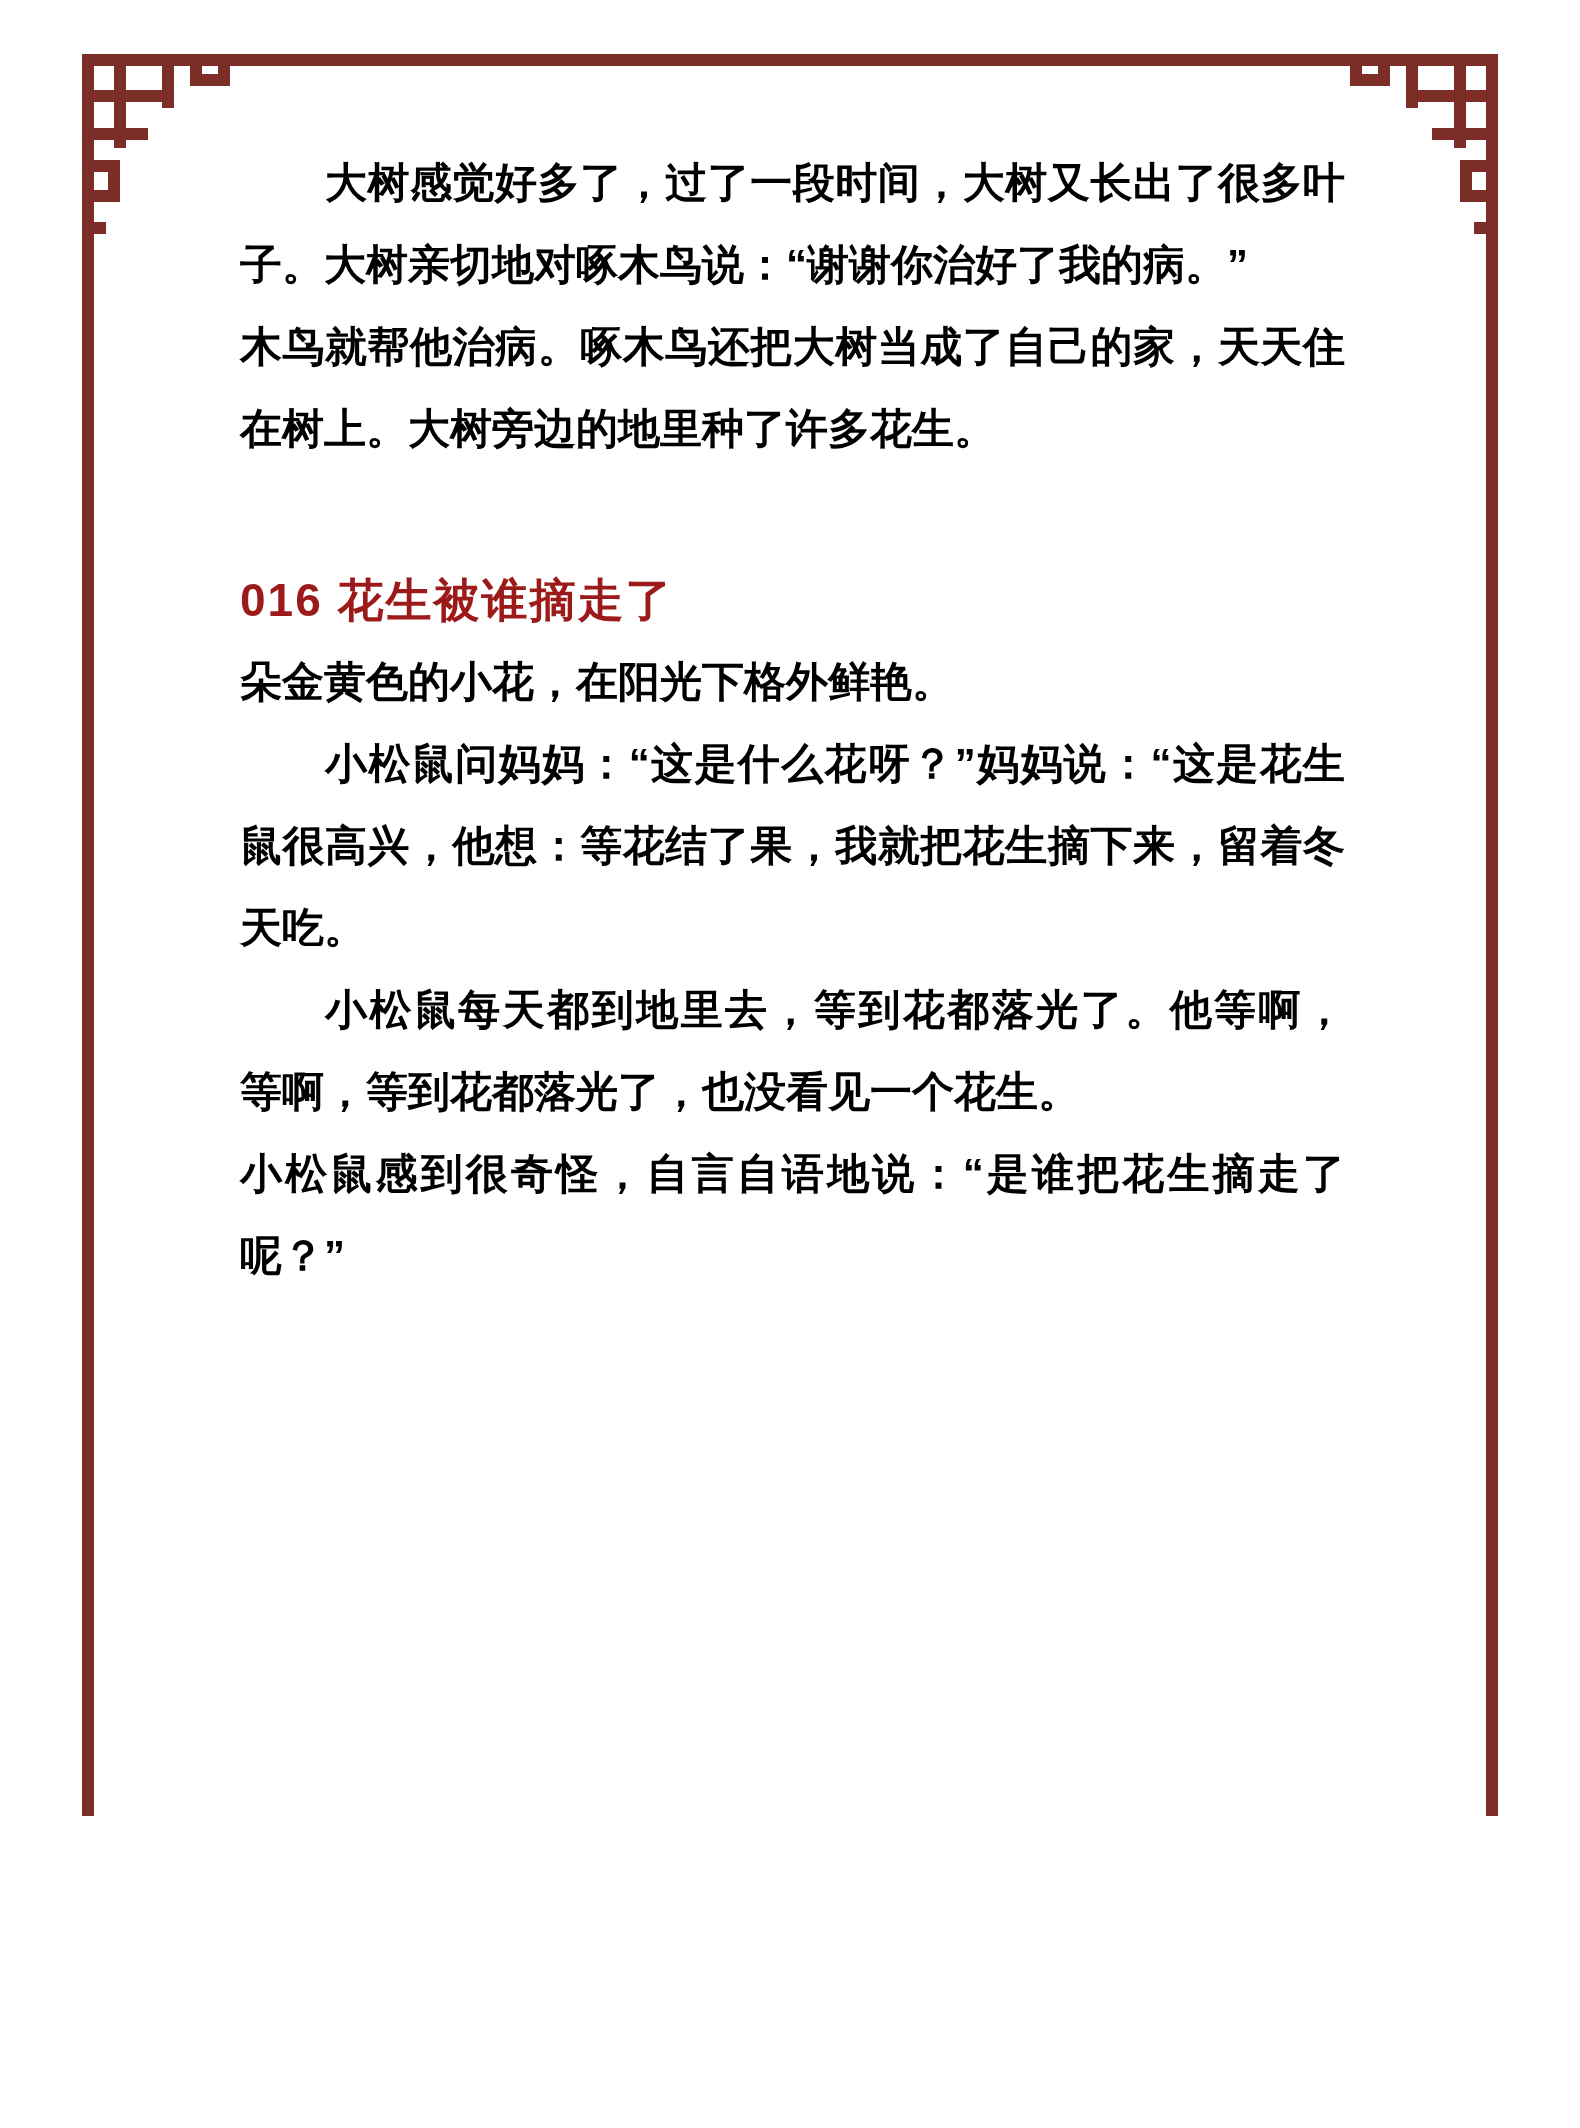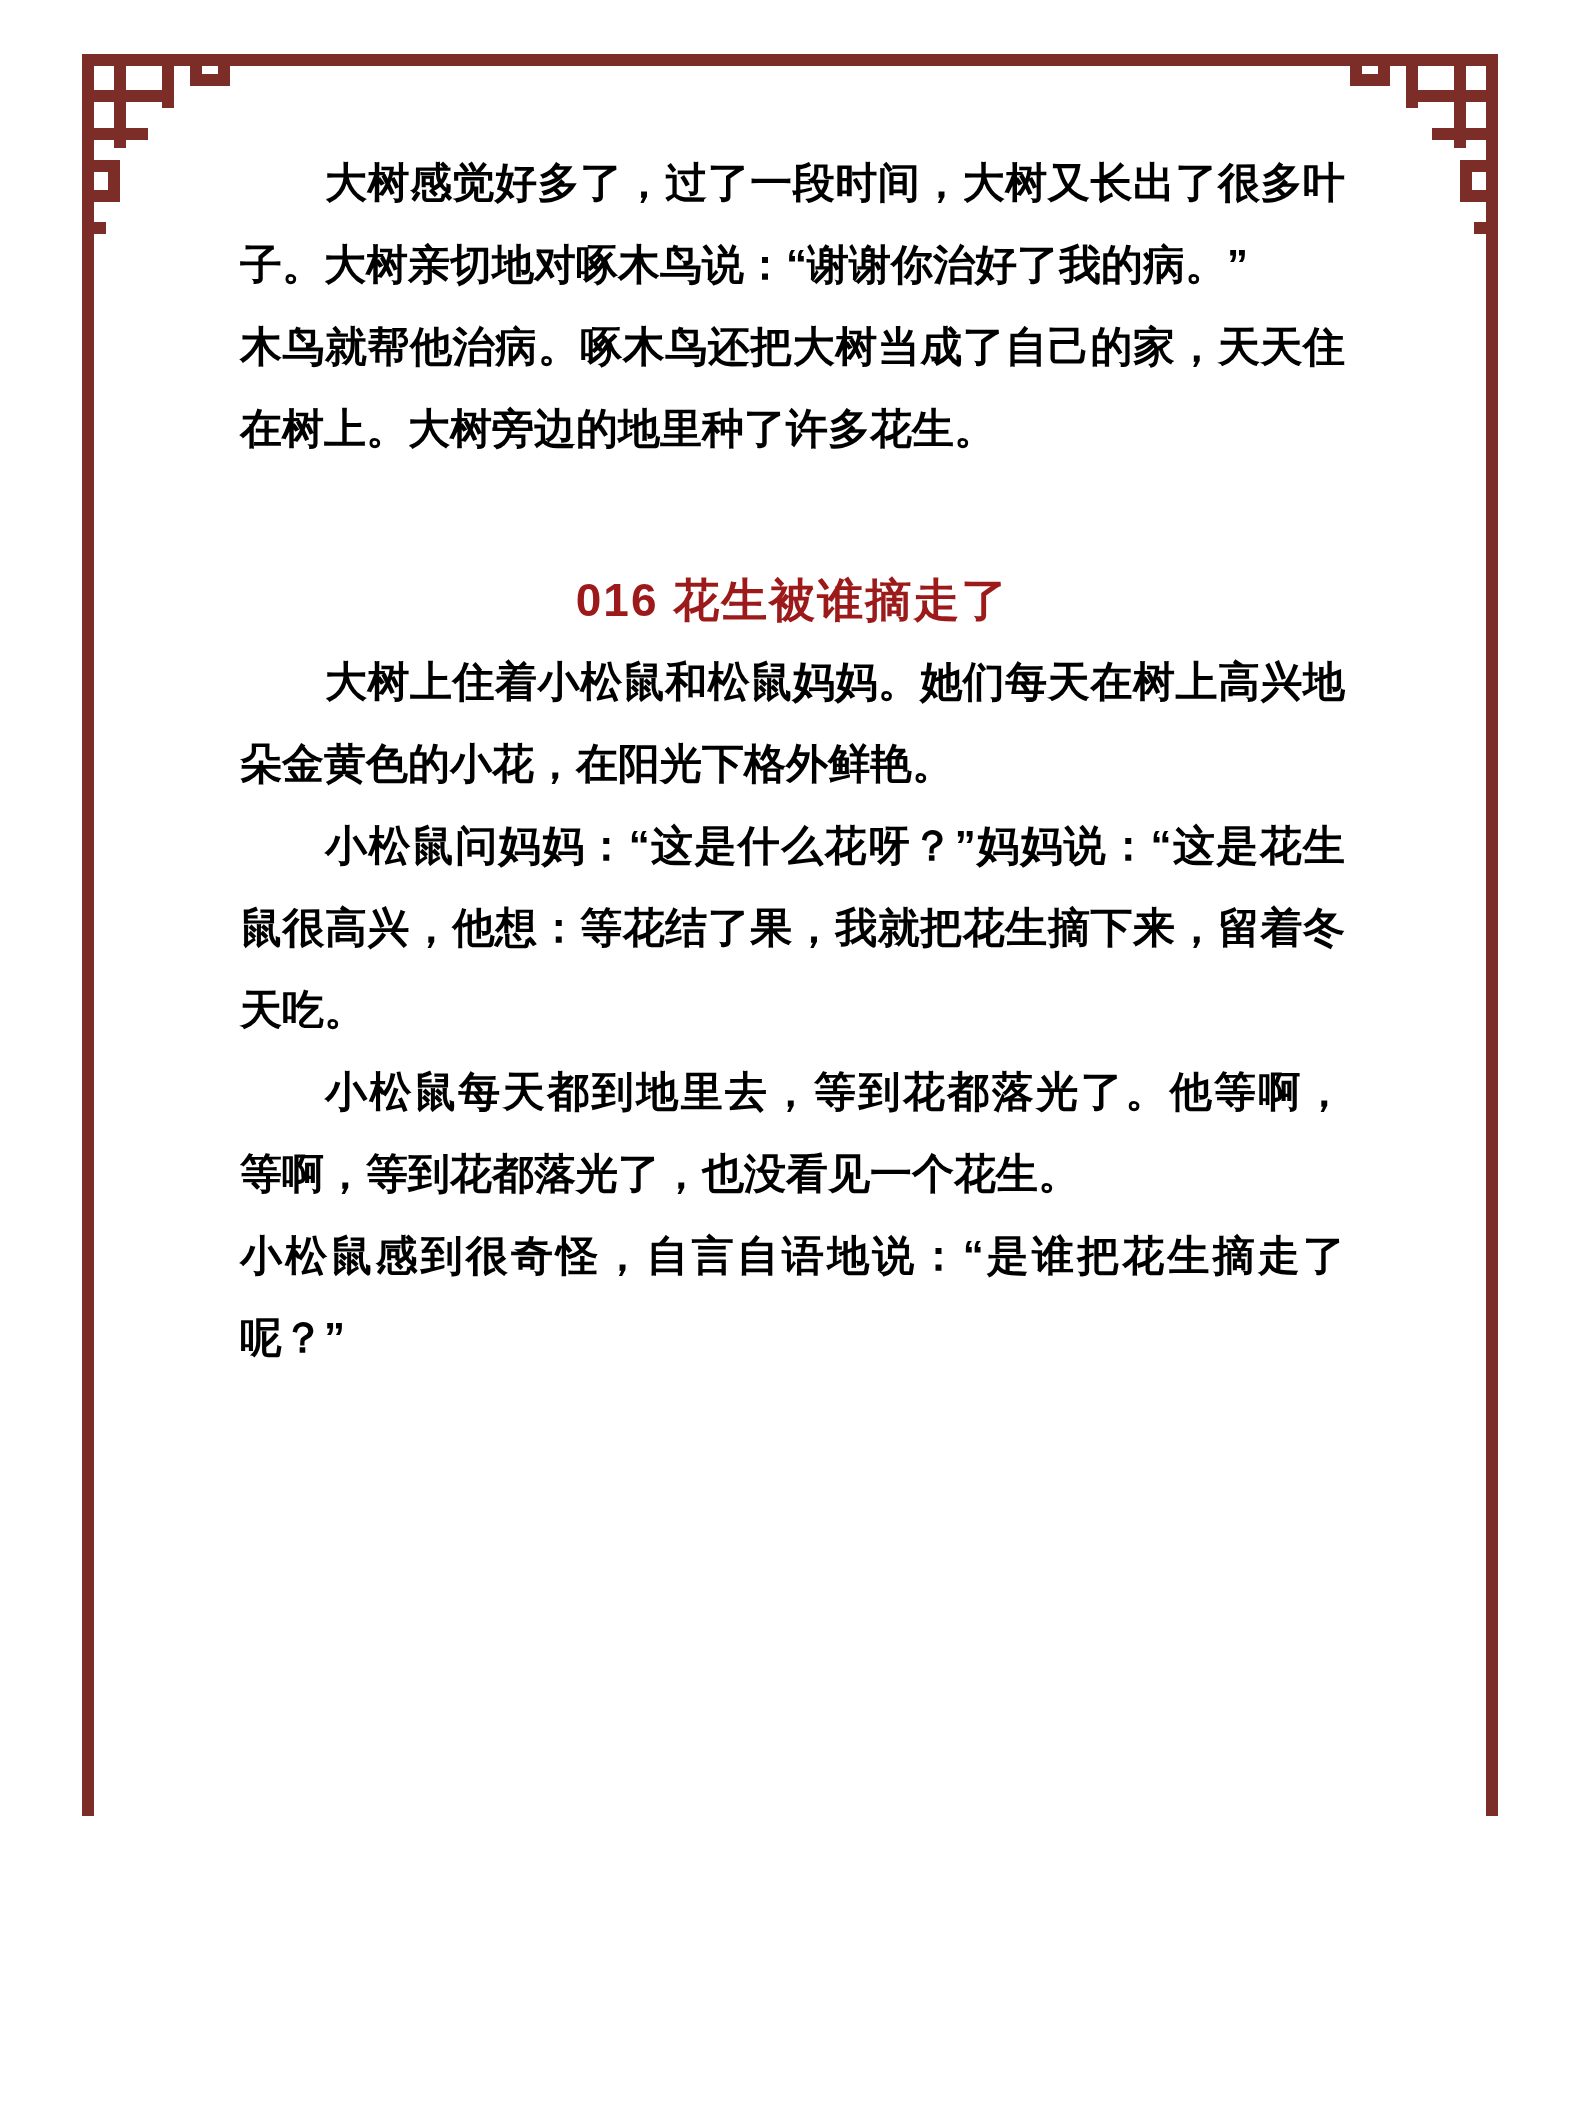--- a/index.html
+++ b/index.html
@@ -41,21 +41,21 @@
   .line.fill { text-align-last: justify; white-space: normal; }
   .line.end  { text-align-last: left;   white-space: normal; }
   .line.indent { text-indent: 85px; }
   .chapter-title {
     height: 82px;
     line-height: 82px;
     margin-top: 89px;
     font-size: 46px;
     font-weight: 700;
     color: #9C1A1A;
-    text-align: center;
+    text-align: left;
     letter-spacing: 2px;
   }
 </style>
 </head>
 <body>
 
 <div class="page">
 
   <svg class="frame-svg" viewBox="0 0 1580 2128" shape-rendering="crispEdges">
     <defs>
@@ -78,21 +78,20 @@
   </svg>
 
   <div class="text-block">
     <div class="line indent fill">大树感觉好多了，过了一段时间，大树又长出了很多叶</div>
     <div class="line end">子。大树亲切地对啄木鸟说：“谢谢你治好了我的病。”</div>
     <div class="line fill">木鸟就帮他治病。啄木鸟还把大树当成了自己的家，天天住</div>
     <div class="line end">在树上。大树旁边的地里种了许多花生。</div>
 
     <div class="chapter-title">016 花生被谁摘走了</div>
 
-    <div class="line indent fill">大树上住着小松鼠和松鼠妈妈。她们每天在树上高兴地</div>
     <div class="line end">朵金黄色的小花，在阳光下格外鲜艳。</div>
     <div class="line indent fill">小松鼠问妈妈：“这是什么花呀？”妈妈说：“这是花生</div>
     <div class="line fill">鼠很高兴，他想：等花结了果，我就把花生摘下来，留着冬</div>
     <div class="line end">天吃。</div>
     <div class="line indent fill">小松鼠每天都到地里去，等到花都落光了。他等啊，</div>
     <div class="line end">等啊，等到花都落光了，也没看见一个花生。</div>
     <div class="line fill">小松鼠感到很奇怪，自言自语地说：“是谁把花生摘走了</div>
     <div class="line end">呢？”</div>
   </div>
 

